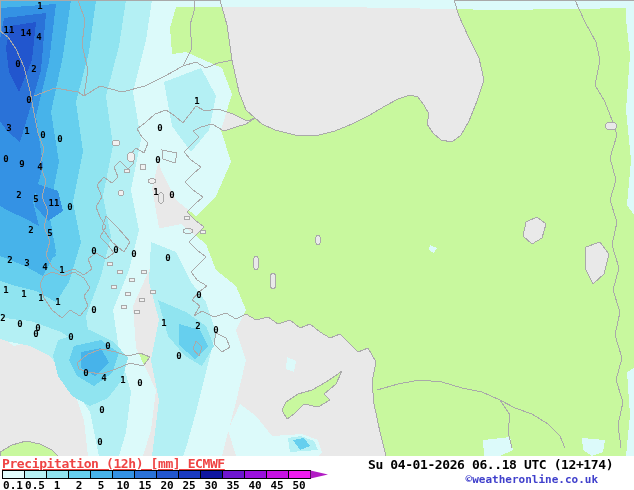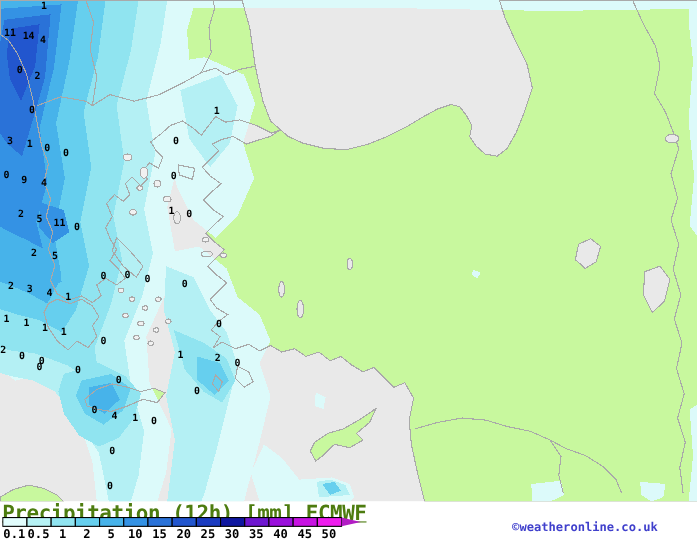--- a/index.html
+++ b/index.html
@@ -11,21 +11,21 @@
   .coast{fill:none;stroke:var(--border);stroke-width:1;}
   .border{fill:none;stroke:var(--border);stroke-width:1;}
   .island{fill:var(--island);stroke:var(--border);stroke-width:1;}
   .island-o{fill:none;stroke:var(--border);stroke-width:1;}
   .lake{fill:var(--sea);stroke:var(--border);stroke-width:1;}
   .p01{fill:var(--p01);} .p05{fill:var(--p05);} .p1{fill:var(--p1);}
   .p2{fill:var(--p2);}   .p5{fill:var(--p5);}   .p10{fill:var(--p10);}
   .p15{fill:var(--p15);} .p20{fill:var(--p20);}
   .values text{font:bold 9px "DejaVu Sans Mono",monospace;fill:var(--valtext);text-anchor:middle;}
   .footer{position:absolute;left:0;top:456px;width:634px;height:34px;background:#ffffff;}
-  .map-title{position:absolute;left:2px;top:0px;font-weight:bold;font-size:19px;color:#4d7c0f;
+  .map-title{position:absolute;left:2px;top:0px;font-weight:bold;font-size:13px;color:#ef4444;
              text-decoration:underline;white-space:nowrap;letter-spacing:-0.4px;}
   .legend{position:absolute;left:2px;top:14px;}
   .legend text{font:bold 11px "DejaVu Sans Mono",monospace;fill:#000;text-anchor:middle;}
   .datetime{position:absolute;left:368px;top:1px;width:266px;overflow:hidden;white-space:nowrap;
             font-weight:bold;font-size:13px;color:#000;letter-spacing:-0.4px;}
   .copyright{position:absolute;right:36px;top:17px;font-weight:bold;font-size:11px;
              color:var(--copytext);white-space:nowrap;}
 </style>
 </head>
 <body>
@@ -235,16 +235,17 @@
         <rect x="220.5" y="0.5" width="22" height="8" fill="#6e16d0" stroke="#000000"></rect>
         <text x="231" y="19">35</text>
         <rect x="242.5" y="0.5" width="22" height="8" fill="#9a10dc" stroke="#000000"></rect>
         <text x="253" y="19">40</text>
         <rect x="264.5" y="0.5" width="22" height="8" fill="#c712e2" stroke="#000000"></rect>
         <text x="275" y="19">45</text>
         <rect x="286.5" y="0.5" width="22" height="8" fill="#ee1cee" stroke="#000000"></rect>
         <text x="297" y="19">50</text>
         <polygon points="308.5,0.5 326,4.5 308.5,8.5" fill="#b21cc4"></polygon>
       </svg>
+    <div class="datetime">Su 04-01-2026 06..18 UTC (12+174)</div>
     <div class="copyright">©weatheronline.co.uk</div>
   </div>
 
 </div>
 
 </body></html>

